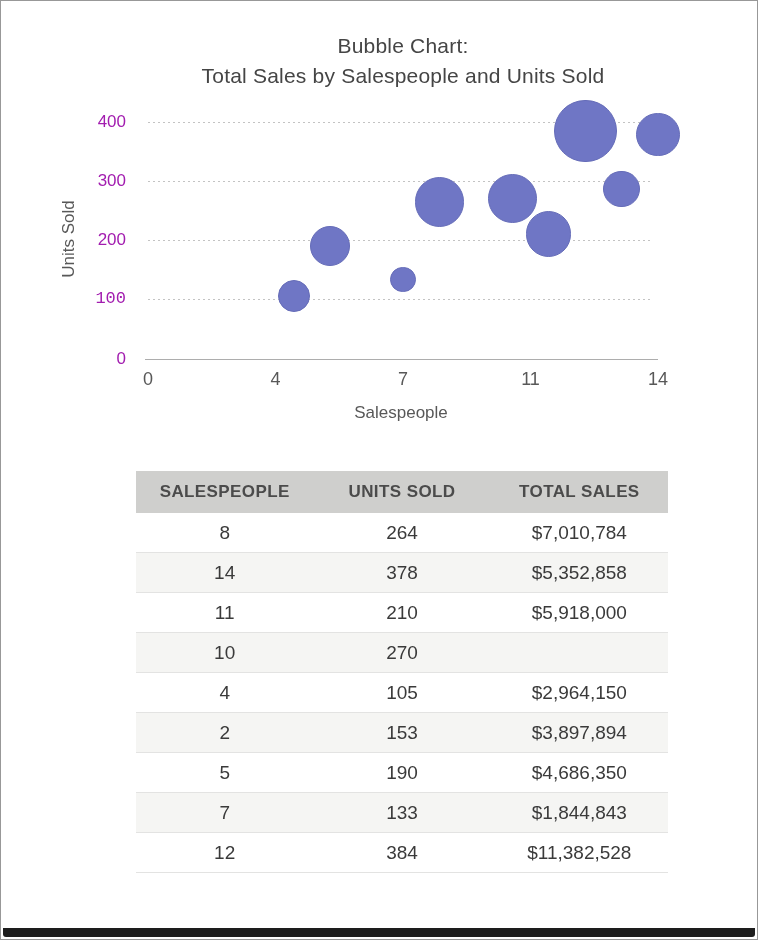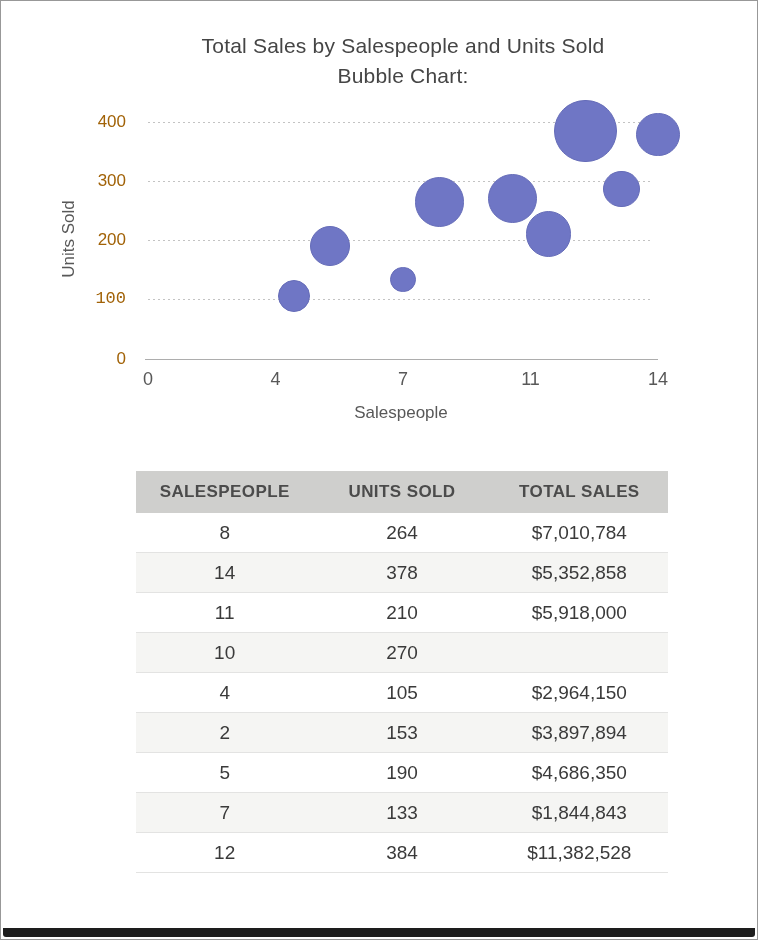--- a/index.html
+++ b/index.html
@@ -12,21 +12,21 @@
   .chart-title{
     position:absolute;left:120px;width:564px;top:30px;
     text-align:center;font-size:21px;line-height:30px;color:#454545;
     letter-spacing:0.2px;
   }
   .gridline{
     position:absolute;height:1px;
     background:repeating-linear-gradient(to right,#c3c3c3 0 2px,transparent 2px 5px);
   }
   .axis-baseline{position:absolute;height:1px;background:#adadad;}
-  .y-tick{position:absolute;width:70px;text-align:right;font-size:17px;color:#a16207;}
+  .y-tick{position:absolute;width:70px;text-align:right;font-size:17px;color:#a21caf;}
   .x-tick{position:absolute;width:70px;text-align:center;font-size:18px;color:#585858;}
   .y-axis-title{
     position:absolute;left:-32px;top:228px;width:200px;height:20px;
     text-align:center;font-size:17px;color:#585858;
     transform:rotate(-90deg);
   }
   .x-axis-title{
     position:absolute;left:300px;top:402px;width:200px;
     text-align:center;font-size:17px;color:#585858;
   }
@@ -55,22 +55,22 @@
     position:absolute;left:2px;right:2px;bottom:2px;height:9px;
     background:#1d1d1d;border-radius:0 0 3px 3px;
   }
 </style>
 </head>
 <body>
 
 <div class="frame">
 
   <div class="chart-title">
+    <div>Bubble Chart:</div>
     <div>Total Sales by Salespeople and Units Sold</div>
-    <div>Bubble Chart:</div>
   </div>
 
   <div class="abs" id="chart-layer" style="left:0;top:0;width:758px;height:940px;">
       <div class="y-tick" style="left: 55px; top: 347.5px;">0</div>
       <div class="gridline" style="left: 147px; top: 298.25px; width: 505px;"></div>
       <div class="y-tick" style="left: 55px; top: 288.25px; font-family: Liberation Mono, monospace;">100</div>
       <div class="gridline" style="left: 147px; top: 239px; width: 505px;"></div>
       <div class="y-tick" style="left: 55px; top: 229px;">200</div>
       <div class="gridline" style="left: 147px; top: 179.75px; width: 505px;"></div>
       <div class="y-tick" style="left: 55px; top: 169.75px;">300</div>

